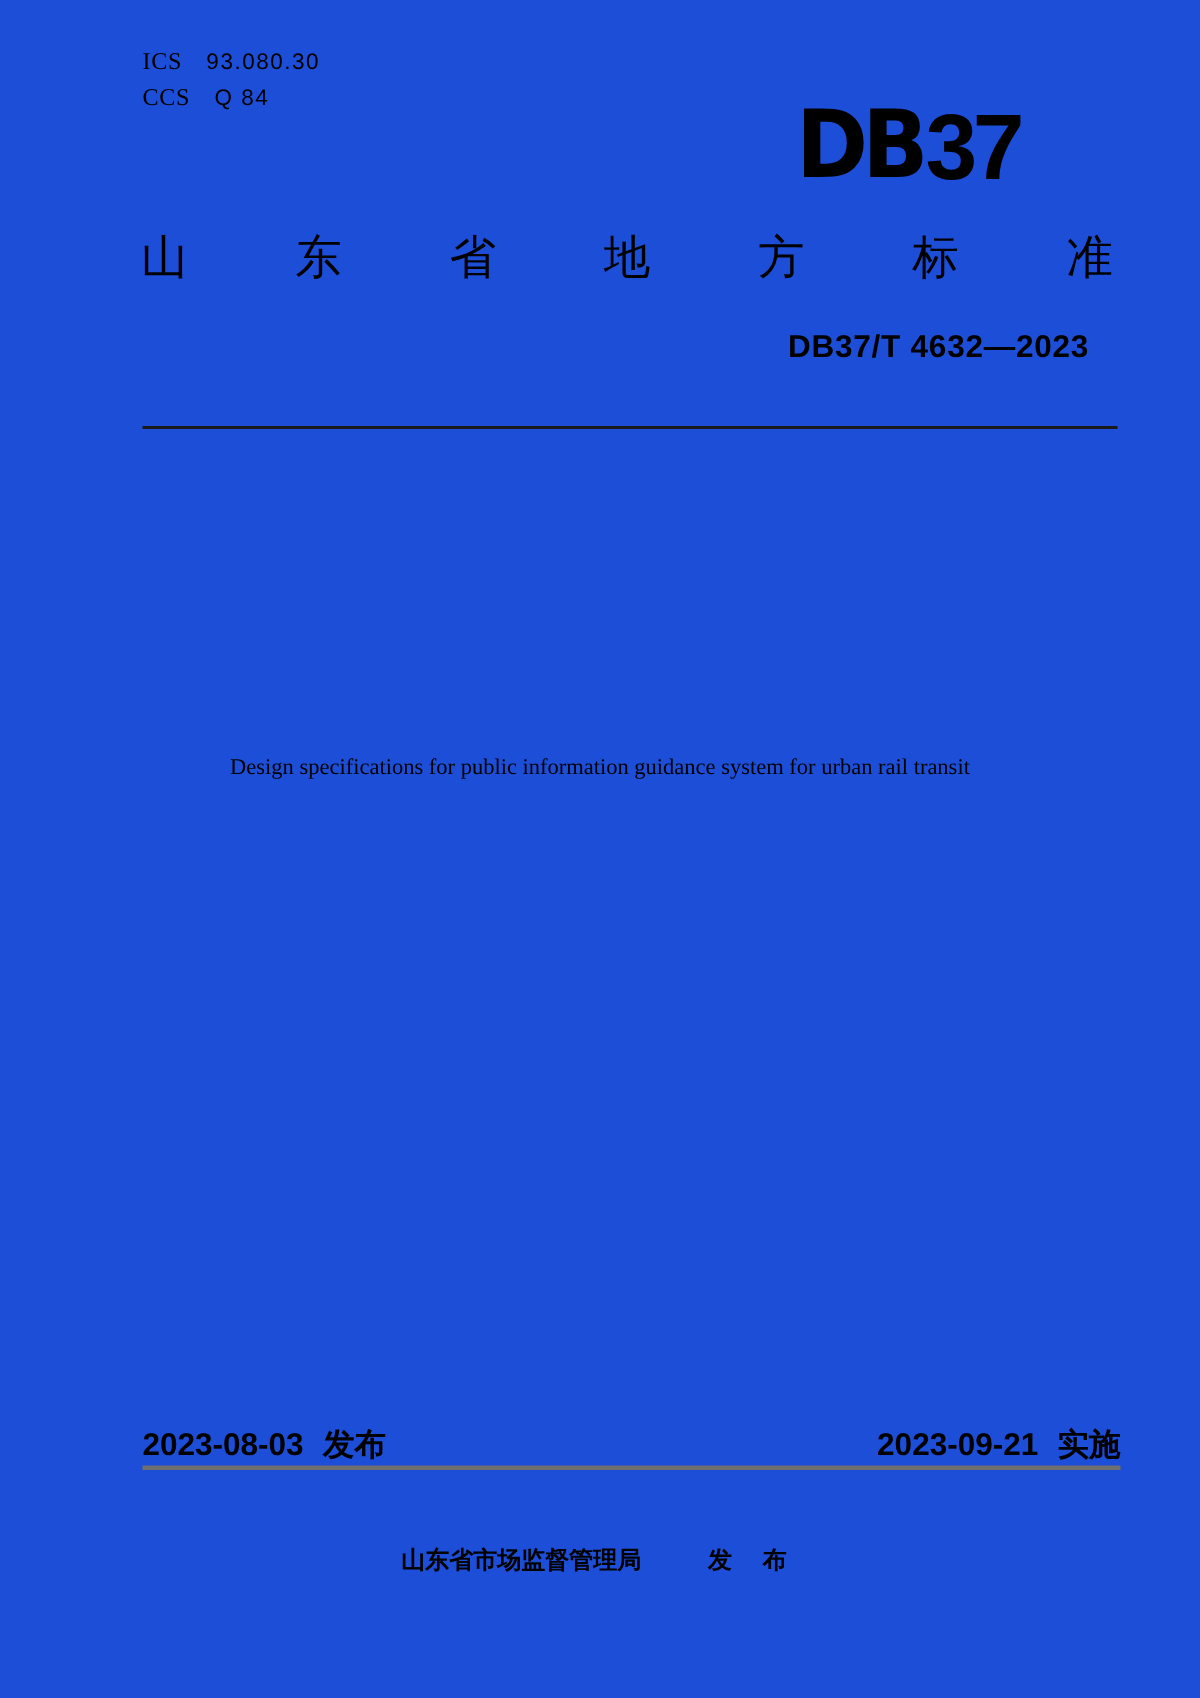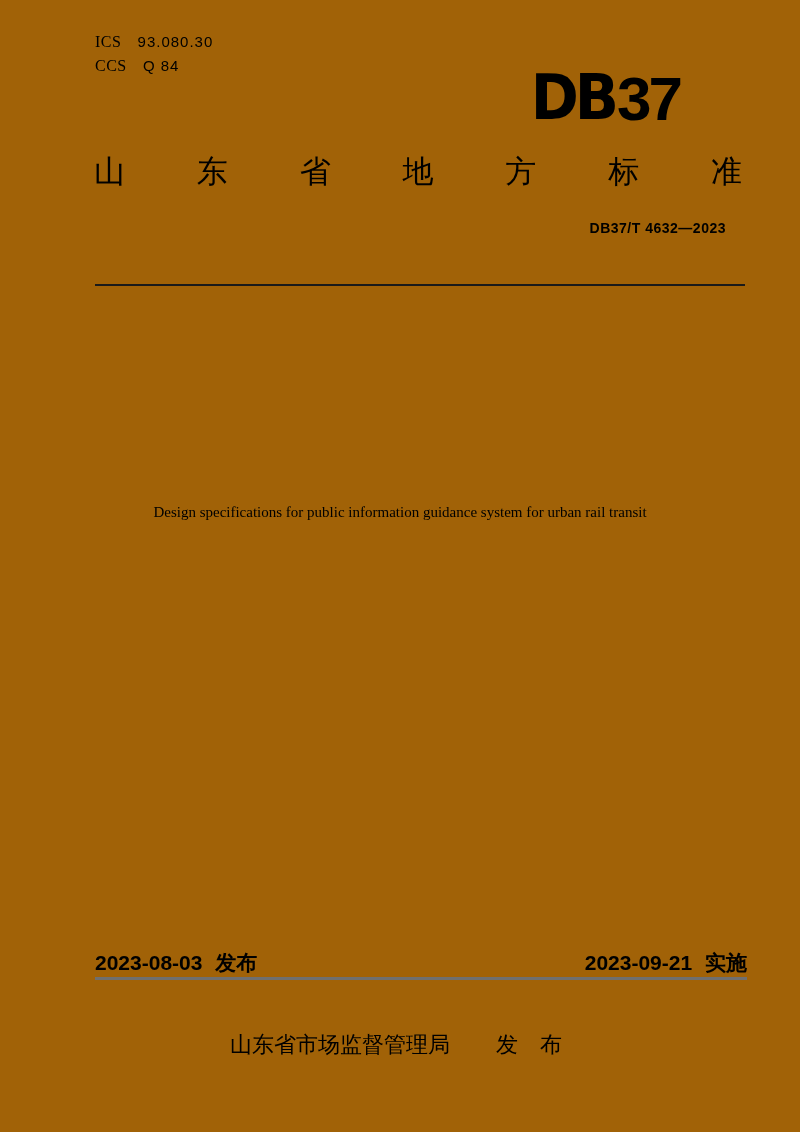--- a/index.html
+++ b/index.html
@@ -8,21 +8,21 @@
     background: #ffffff;
   }
   body {
     font-family: "Liberation Sans", sans-serif;
     color: #000000;
   }
   .page {
     position: relative;
     width: 800px;
     height: 1132px;
-    background: #a16207;
+    background: #1d4ed8;
     overflow: hidden;
   }
 
   
   .class-block {
     position: absolute;
     left: 95px;
     top: 30px;
     font-size: 15px;
     line-height: 24px;
@@ -78,21 +78,21 @@
     text-align-last: justify;
     line-height: 40px;
     letter-spacing: 0;
   }
 
   
   .std-code {
     position: absolute;
     top: 220px;
     right: 74px;
-    font-size: 14px;
+    font-size: 21px;
     font-weight: 600;
     letter-spacing: 0.5px;
     white-space: nowrap;
   }
 
   
   .rule-top {
     position: absolute;
     left: 95px;
     top: 284px;
@@ -147,22 +147,22 @@
   }
   .date-label { margin-left: 7px; }
 
   
   .publisher-row {
     position: absolute;
     left: 0;
     top: 1030px;
     width: 100%;
     text-align: center;
-    font-size: 22px;
-    font-weight: 400;
+    font-size: 16px;
+    font-weight: 700;
     white-space: nowrap;
   }
   .publish-action {
     margin-left: 40px;
     letter-spacing: 8px;
   }
 </style>
 </head>
 <body>
 

